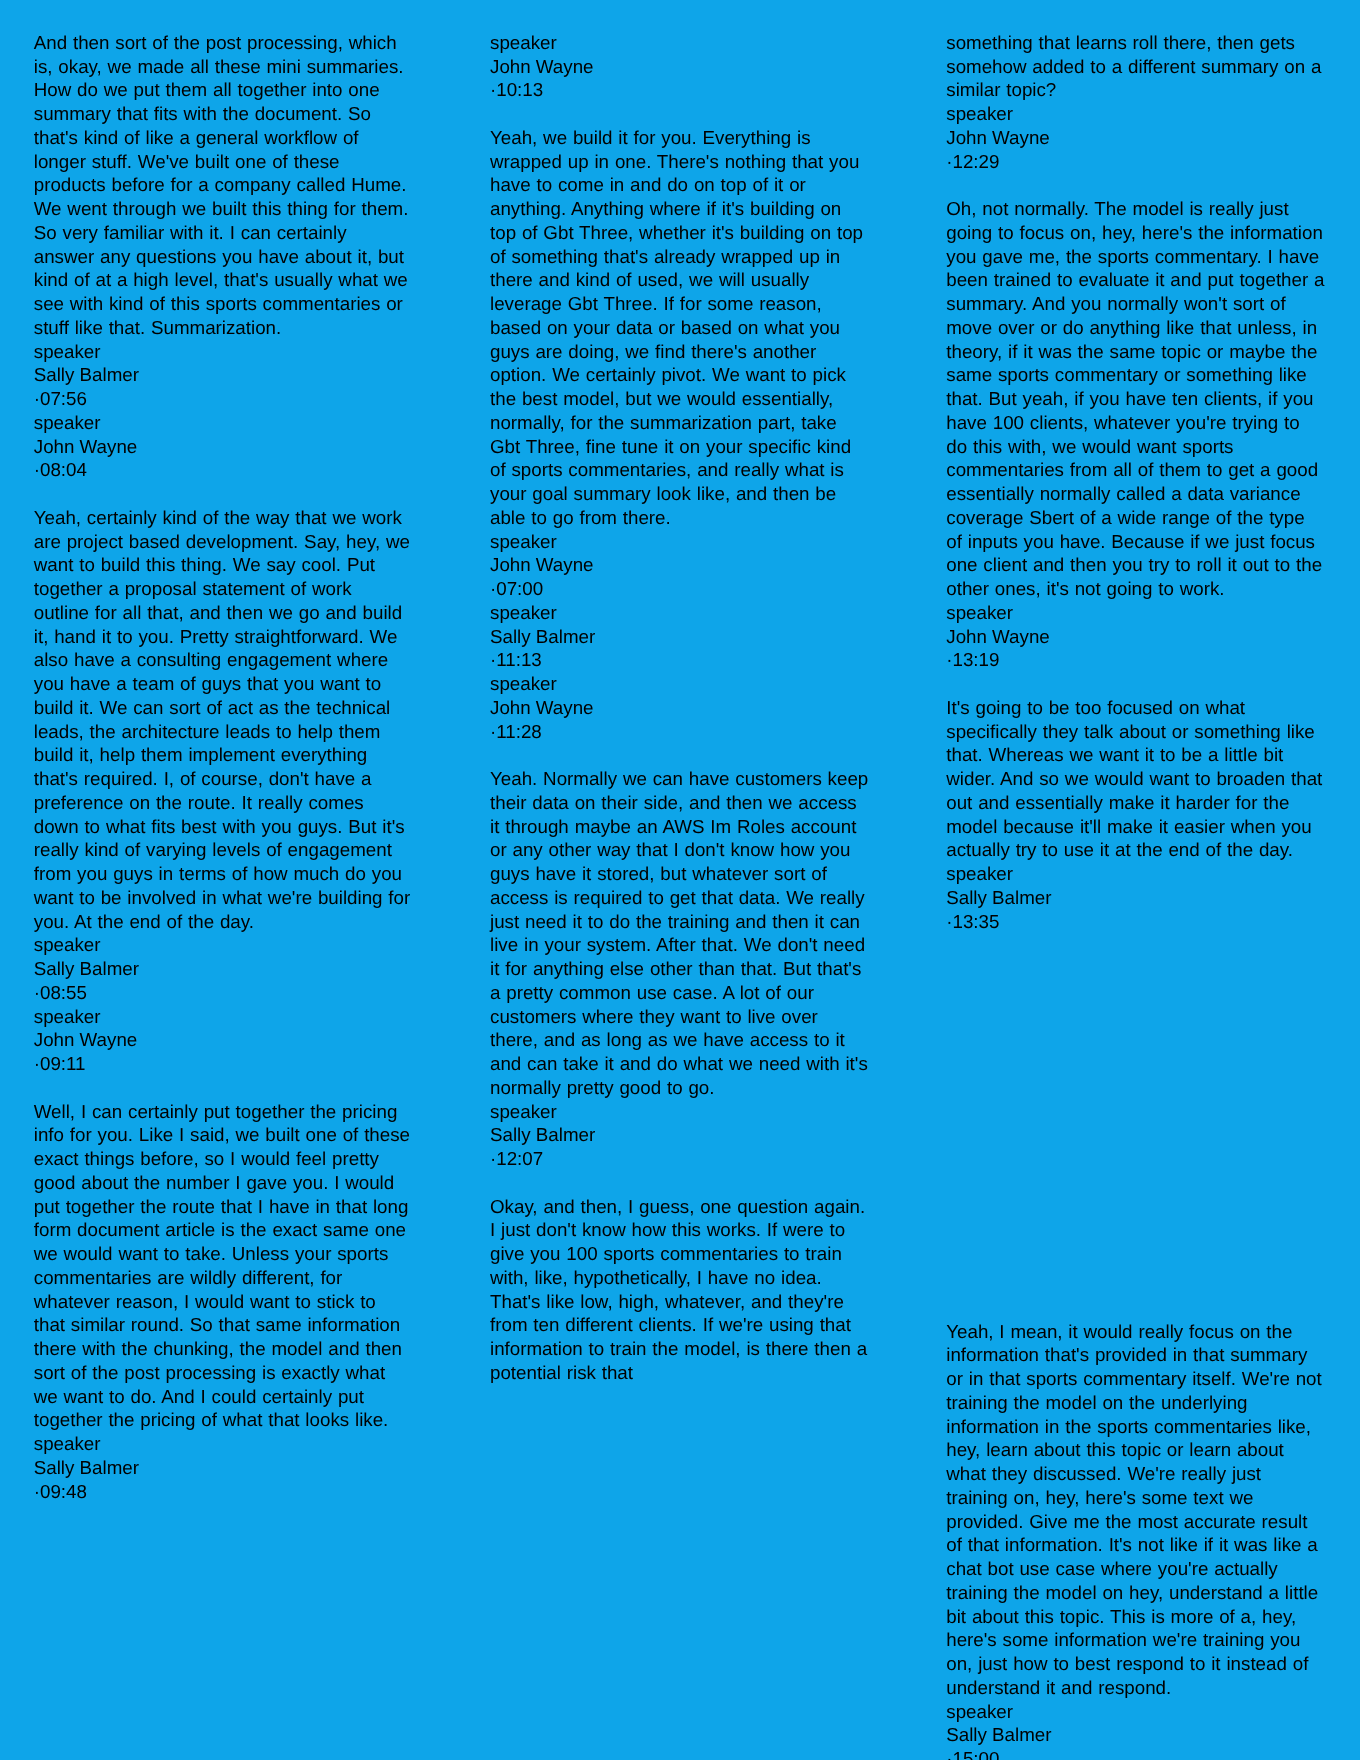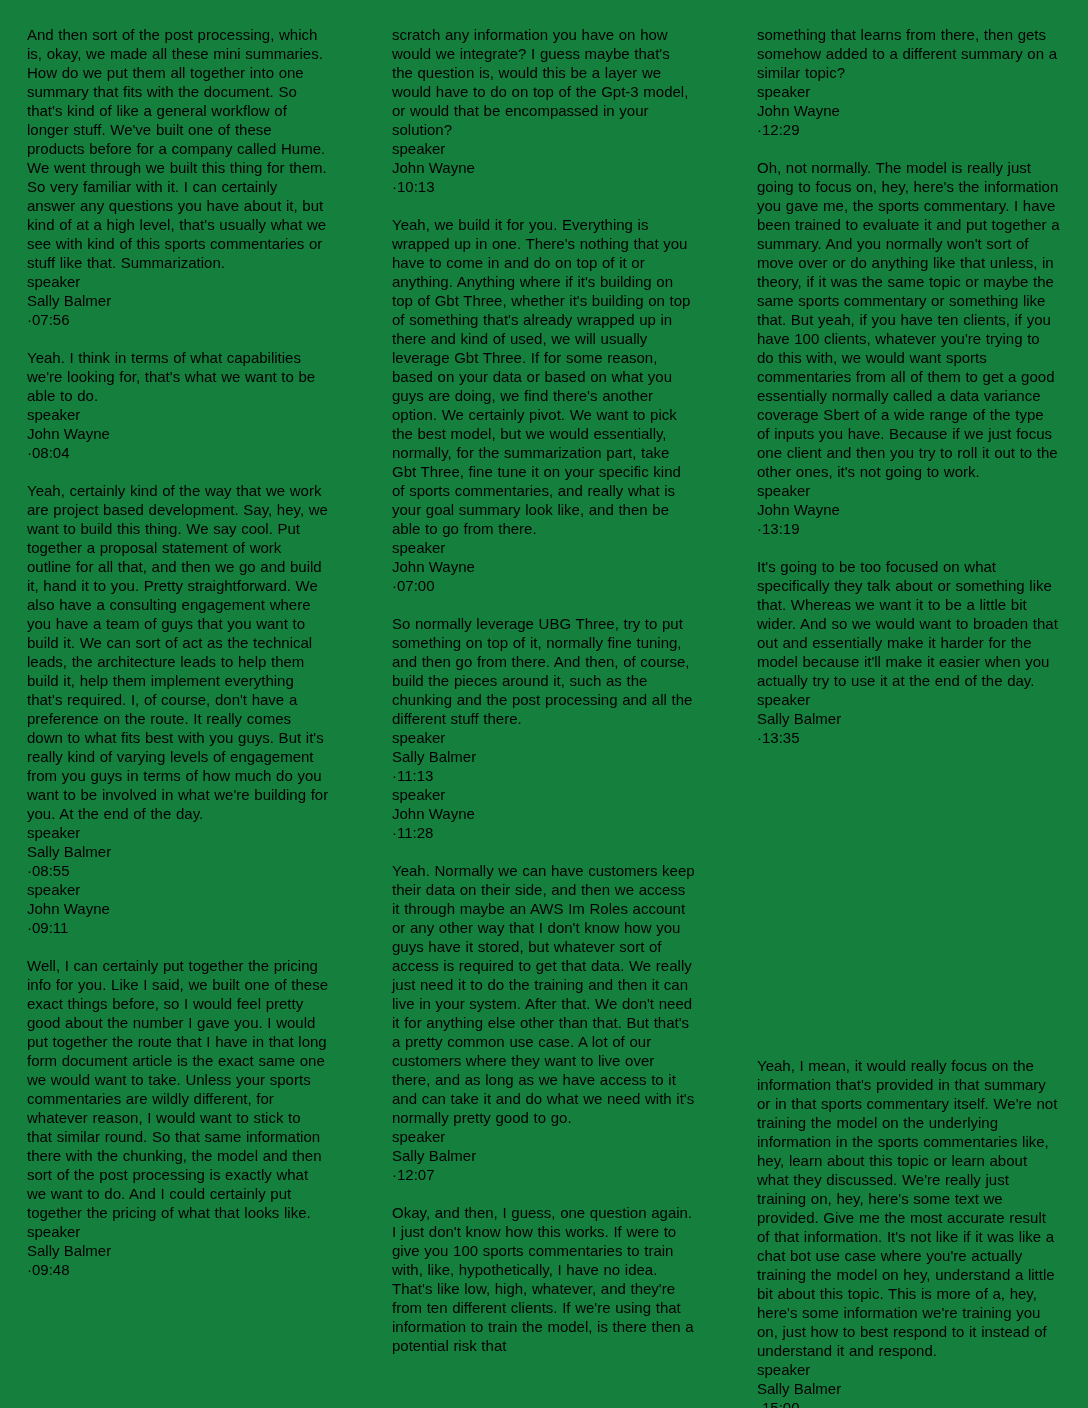--- a/index.html
+++ b/index.html
@@ -17,21 +17,21 @@
     color: #000000;
     -webkit-font-smoothing: antialiased;
   }
   .page {
     box-sizing: border-box;
     width: 1088px;
     height: 1408px;
     padding: 25px 28px 0 27px;
     display: flex;
     gap: 62px;
-    background: #15803d;
+    background: #0ea5e9;
   }
   .col {
     flex: 0 0 303px;
     width: 303px;
   }
   .para {
     margin: 19px 0 0 0;
     word-spacing: 0.5px;
   }
   .col > :first-child {
@@ -46,60 +46,57 @@
 </style>
 </head>
 <body>
 
 <div class="page">
   <div class="col">
       <p class="para">And then sort of the post processing, which is, okay, we made all these mini summaries. How do we put them all together into one summary that fits with the document. So that's kind of like a general workflow of longer stuff. We've built one of these products before for a company called Hume. We went through we built this thing for them. So very familiar with it. I can certainly answer any questions you have about it, but kind of at a high level, that's usually what we see with kind of this sports commentaries or stuff like that. Summarization.</p>
       <div class="meta-line">speaker</div>
       <div class="meta-line">Sally Balmer</div>
       <div class="meta-line">·07:56</div>
-      <p class="para">Yeah. I think in terms of what capabilities we're looking for, that's what we want to be able to do.</p>
       <div class="meta-line">speaker</div>
       <div class="meta-line">John Wayne</div>
       <div class="meta-line">·08:04</div>
       <p class="para">Yeah, certainly kind of the way that we work are project based development. Say, hey, we want to build this thing. We say cool. Put together a proposal statement of work outline for all that, and then we go and build it, hand it to you. Pretty straightforward. We also have a consulting engagement where you have a team of guys that you want to build it. We can sort of act as the technical leads, the architecture leads to help them build it, help them implement everything that's required. I, of course, don't have a preference on the route. It really comes down to what fits best with you guys. But it's really kind of varying levels of engagement from you guys in terms of how much do you want to be involved in what we're building for you. At the end of the day.</p>
       <div class="meta-line">speaker</div>
       <div class="meta-line">Sally Balmer</div>
       <div class="meta-line">·08:55</div>
       <div class="meta-line">speaker</div>
       <div class="meta-line">John Wayne</div>
       <div class="meta-line">·09:11</div>
       <p class="para">Well, I can certainly put together the pricing info for you. Like I said, we built one of these exact things before, so I would feel pretty good about the number I gave you. I would put together the route that I have in that long form document article is the exact same one we would want to take. Unless your sports commentaries are wildly different, for whatever reason, I would want to stick to that similar round. So that same information there with the chunking, the model and then sort of the post processing is exactly what we want to do. And I could certainly put together the pricing of what that looks like.</p>
       <div class="meta-line">speaker</div>
       <div class="meta-line">Sally Balmer</div>
       <div class="meta-line">·09:48</div>
     </div>
   <div class="col">
-      <p class="para">scratch any information you have on how would we integrate? I guess maybe that's the question is, would this be a layer we would have to do on top of the Gpt-3 model, or would that be encompassed in your solution?</p>
       <div class="meta-line">speaker</div>
       <div class="meta-line">John Wayne</div>
       <div class="meta-line">·10:13</div>
       <p class="para">Yeah, we build it for you. Everything is wrapped up in one. There's nothing that you have to come in and do on top of it or anything. Anything where if it's building on top of Gbt Three, whether it's building on top of something that's already wrapped up in there and kind of used, we will usually leverage Gbt Three. If for some reason, based on your data or based on what you guys are doing, we find there's another option. We certainly pivot. We want to pick the best model, but we would essentially, normally, for the summarization part, take Gbt Three, fine tune it on your specific kind of sports commentaries, and really what is your goal summary look like, and then be able to go from there.</p>
       <div class="meta-line">speaker</div>
       <div class="meta-line">John Wayne</div>
       <div class="meta-line">·07:00</div>
-      <p class="para">So normally leverage UBG Three, try to put something on top of it, normally fine tuning, and then go from there. And then, of course, build the pieces around it, such as the chunking and the post processing and all the different stuff there.</p>
       <div class="meta-line">speaker</div>
       <div class="meta-line">Sally Balmer</div>
       <div class="meta-line">·11:13</div>
       <div class="meta-line">speaker</div>
       <div class="meta-line">John Wayne</div>
       <div class="meta-line">·11:28</div>
       <p class="para">Yeah. Normally we can have customers keep their data on their side, and then we access it through maybe an AWS Im Roles account or any other way that I don't know how you guys have it stored, but whatever sort of access is required to get that data. We really just need it to do the training and then it can live in your system. After that. We don't need it for anything else other than that. But that's a pretty common use case. A lot of our customers where they want to live over there, and as long as we have access to it and can take it and do what we need with it's normally pretty good to go.</p>
       <div class="meta-line">speaker</div>
       <div class="meta-line">Sally Balmer</div>
       <div class="meta-line">·12:07</div>
       <p class="para">Okay, and then, I guess, one question again. I just don't know how this works. If were to give you 100 sports commentaries to train with, like, hypothetically, I have no idea. That's like low, high, whatever, and they're from ten different clients. If we're using that information to train the model, is there then a potential risk that</p>
     </div>
   <div class="col">
-      <p class="para">something that learns from there, then gets somehow added to a different summary on a similar topic?</p>
+      <p class="para">something that learns roll there, then gets somehow added to a different summary on a similar topic?</p>
       <div class="meta-line">speaker</div>
       <div class="meta-line">John Wayne</div>
       <div class="meta-line">·12:29</div>
       <p class="para">Oh, not normally. The model is really just going to focus on, hey, here's the information you gave me, the sports commentary. I have been trained to evaluate it and put together a summary. And you normally won't sort of move over or do anything like that unless, in theory, if it was the same topic or maybe the same sports commentary or something like that. But yeah, if you have ten clients, if you have 100 clients, whatever you're trying to do this with, we would want sports commentaries from all of them to get a good essentially normally called a data variance coverage Sbert of a wide range of the type of inputs you have. Because if we just focus one client and then you try to roll it out to the other ones, it's not going to work.</p>
       <div class="meta-line">speaker</div>
       <div class="meta-line">John Wayne</div>
       <div class="meta-line">·13:19</div>
       <p class="para">It's going to be too focused on what specifically they talk about or something like that. Whereas we want it to be a little bit wider. And so we would want to broaden that out and essentially make it harder for the model because it'll make it easier when you actually try to use it at the end of the day.</p>
       <div class="meta-line">speaker</div>
       <div class="meta-line">Sally Balmer</div>

